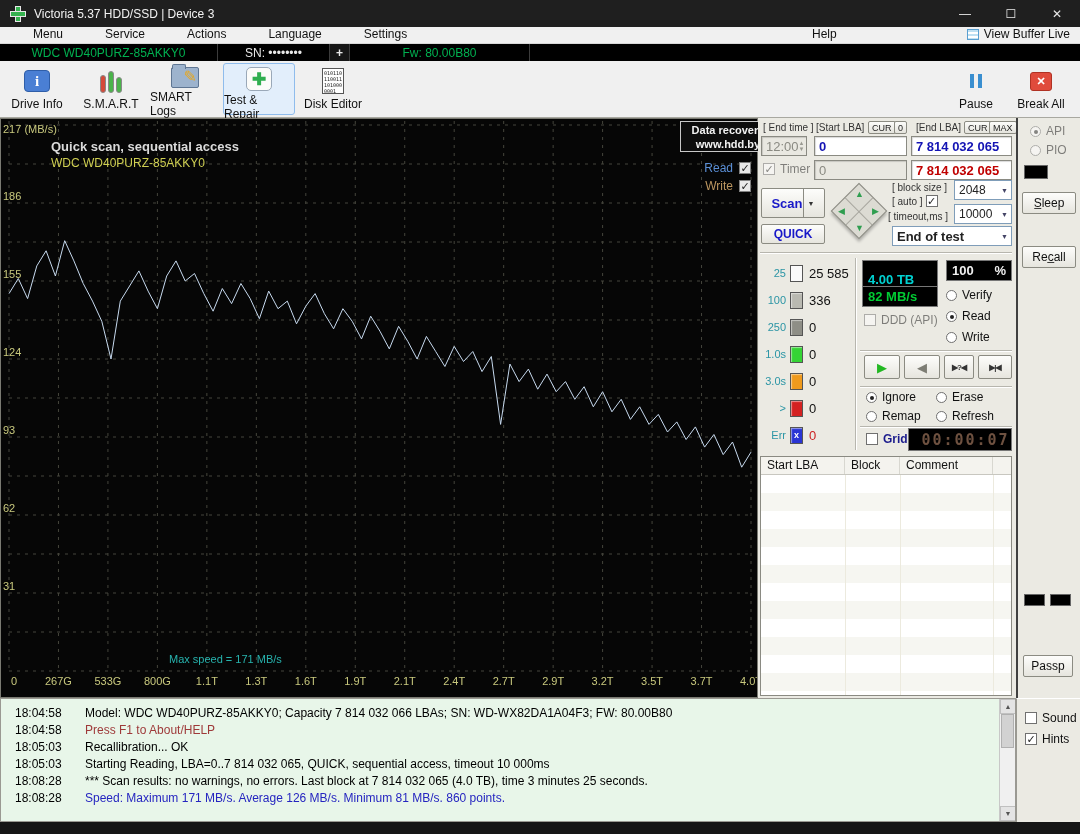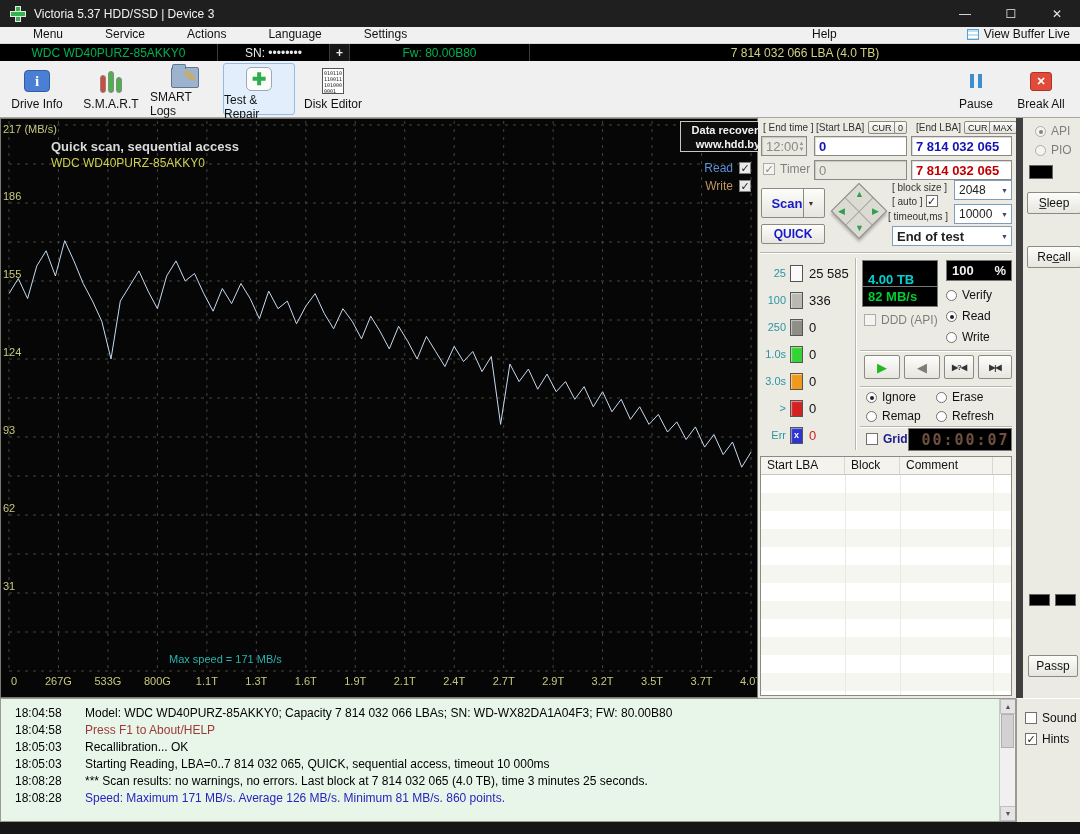--- a/index.html
+++ b/index.html
@@ -107,21 +107,21 @@
   .d-arr { position:absolute; color:#2f9e50; font-size:9px; line-height:9px; }
 
   
   .res-table { position:absolute; left:2px; top:338px; width:252px; height:240px; background:#fff; border:1px solid #8a8a82; }
   .res-head { display:flex; height:18px; background:#f4f3ee; border-bottom:1px solid #c8c7c0; font-size:12px; color:#111; }
   .res-head span { padding:1px 0 0 6px; border-right:1px solid #d8d7d0; }
   .res-body { height:220px; background:repeating-linear-gradient(#ffffff 0 18px, #f6f6f1 18px 36px); position:relative; }
   .res-body i { position:absolute; top:0; bottom:0; width:1px; background:#eceade; }
 
   
-  .strip { position:absolute; left:1016px; top:118px; width:64px; height:580px; background:#ebeae3; border-left:7px solid #404040; font-size:11px; }
+  .strip { position:absolute; left:1016px; top:118px; width:64px; height:580px; background:#ebeae3; border-left:2px solid #404040; font-size:11px; }
   .strip-bottom { position:absolute; left:1016px; top:698px; width:64px; height:124px; background:#ebeae3; border-left:1px solid #9a9992; border-top:1px solid #fff; font-size:12px; }
   .mini-lcd { background:#000; border:1px solid #666; box-shadow:inset 1px 1px 2px #000; }
   .side-btn { font-size:12px; }
 
   
   .log { position:absolute; left:0; top:698px; width:1016px; height:124px; background:#e8f6e9; border:1px solid #9a9992; overflow:hidden; }
   .log-entry { display:flex; font-size:12px; height:17px; align-items:center; }
   .log-time { width:58px; padding-left:14px; color:#000; flex:none; }
   .log-text { margin-left:26px; white-space:nowrap; }
   .log-scroll { position:absolute; right:0; top:0; width:16px; height:122px; background:#f0f0f0; border-left:1px solid #c8c8c8; }
@@ -161,21 +161,20 @@
         <span>View Buffer Live</span>
       </span>
     </div>
   </div>
 
   <div class="infobar">
     <div class="info-seg seg-model">WDC WD40PURZ-85AKKY0</div>
     <div class="info-seg seg-sn">SN: ••••••••</div>
     <div class="info-seg seg-plus">+</div>
     <div class="info-seg seg-fw">Fw: 80.00B80</div>
-    <div class="info-seg seg-lba">7 814 032 066 LBA (4.0 TB)</div>
   </div>
 
   <div class="toolbar">
     <div id="toolbar-buttons" style="display:flex;">
         <div class="tool-btn">
           <span class="tool-icn">
             <span class="icon-drive-info">i</span>
           </span>
           <span>Drive Info</span>
         </div>

